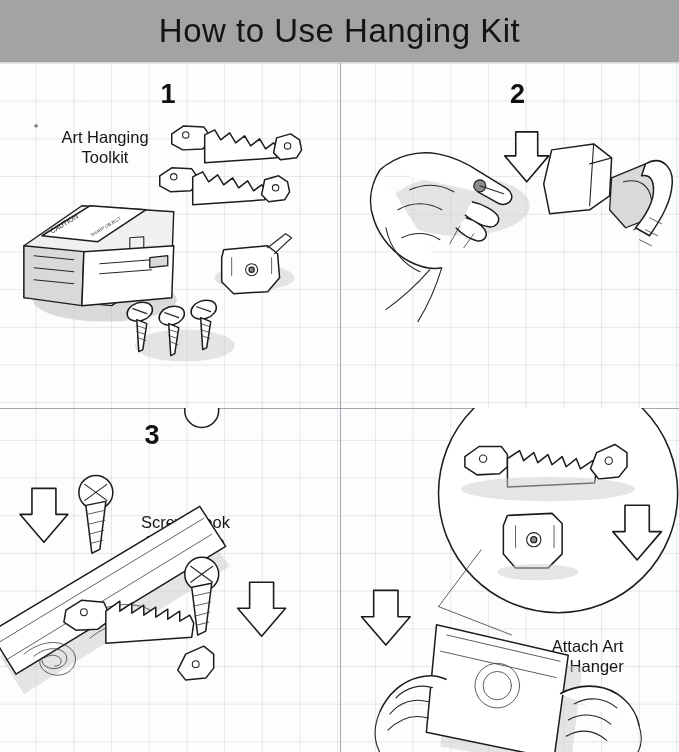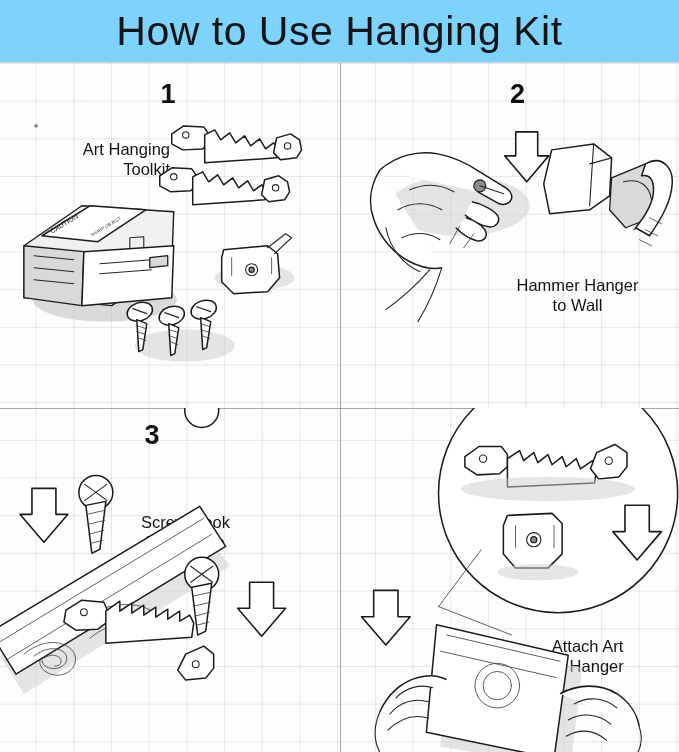--- a/index.html
+++ b/index.html
@@ -20,25 +20,25 @@
     inset: 0;
     display: flex;
     flex-direction: column;
   }
   .title {
     height: 62px;
     flex: 0 0 62px;
     display: flex;
     align-items: center;
     justify-content: center;
-    font-size: 41px;
+    font-size: 33px;
     font-weight: 400;
     letter-spacing: 0.5px;
     color: #141414;
-    background: #7dd3fc;
+    background: #a3a3a3;
   }
   .grid-area {
     position: relative;
     flex: 1 1 auto;
     background-color: #fdfdfd;
     background-image:
       linear-gradient(to right, rgba(120,135,150,0.18) 1px, transparent 1px),
       linear-gradient(to bottom, rgba(120,135,150,0.18) 1px, transparent 1px);
     background-size: 37.7px 37.7px;
     background-position: -2px 0px;
@@ -85,21 +85,21 @@
   .q4 .step-num { left: 172px; top: 12px; }
 
   .caption {
     position: absolute;
     font-size: 16.5px;
     line-height: 20px;
     color: #151515;
     text-align: center;
     white-space: pre-line;
   }
-  .cap1 { left: 40px;  top: 76px;  width: 130px; text-align: right; }
+  .cap1 { left: 40px;  top: 64px;  width: 130px; }
   .cap2 { left: 148px; top: 212px; width: 180px; }
   .cap3 { left: 118px; top: 104px; width: 135px; }
   .cap4 { left: 178px; top: 228px; width: 140px; }
 
   svg.art {
     position: absolute;
     left: 0;
     top: 0;
     width: 100%;
     height: 100%;
@@ -200,22 +200,20 @@
           <path class="fill-white" d="M201,240 l10,4 l-4,26 l-4,2 z"></path>
           <path class="ink-fine" d="M201,246 l9,3 M201,252 l9,3 M202,258 l8,3"></path>
         </g>
 
         <circle class="ink-fine" cx="36" cy="48" r="1.2"></circle>
       </svg>
     </div>
 
     <div class="quad q2">
       <div class="step-num">2</div>
-      <div class="caption cap2">Hammer Hanger
-to Wall</div>
 
       <svg class="art" viewBox="0 0 340 315">
         <ellipse class="shadow-soft" cx="120" cy="128" rx="70" ry="30"></ellipse>
 
         <g>
           <path class="arrow" d="M176,54 l22,0 l0,24 l11,0 l-22,26 l-22,-26 l11,0 z"></path>
         </g>
 
         <g>
           <path class="fill-white" d="M212,72 l42,-6 l18,14 l-2,38 l-20,14 l-40,4 l-6,-30 z"></path>

